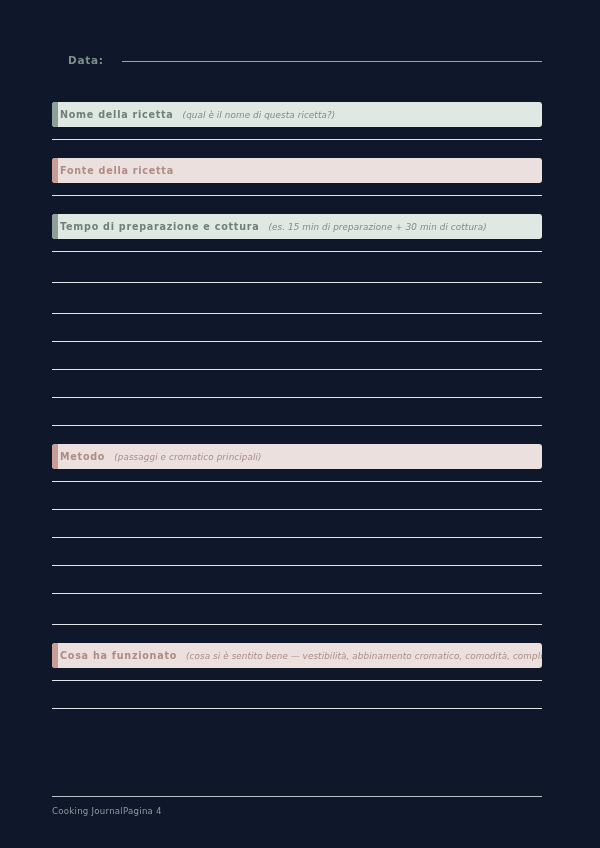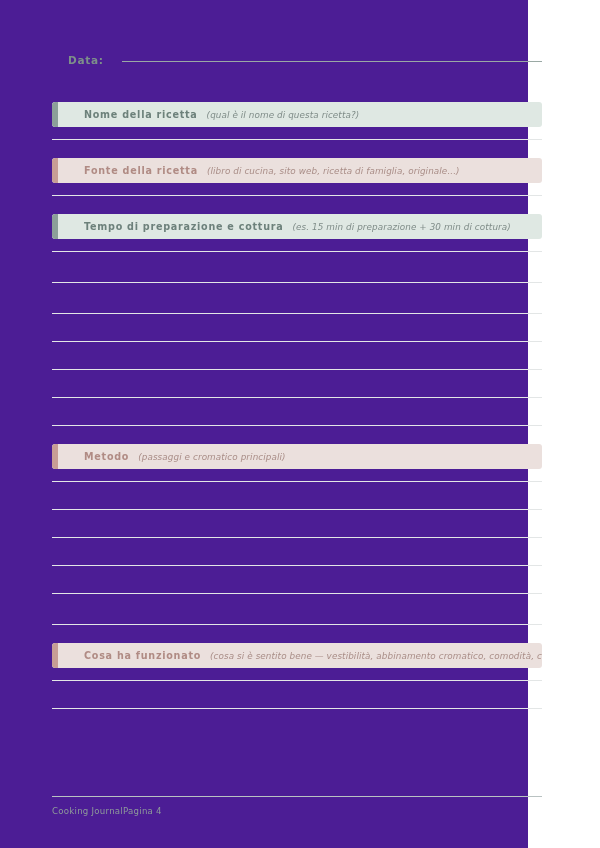--- a/index.html
+++ b/index.html
@@ -11,25 +11,25 @@
   body {
     width: 600px;
     height: 848px;
     font-family: "DejaVu Sans", "Liberation Sans", sans-serif;
     -webkit-font-smoothing: antialiased;
     overflow: hidden;
   }
 
   .page {
     position: relative;
-    width: 528px;
+    width: 600px;
     height: 848px;
     box-sizing: border-box;
     padding: 0;
-    background: #4c1d95;
+    background: #0f172a;
   }
 
   .content {
     position: absolute;
     left: 52px;
     top: 0;
     width: 490px;
   }
 
   
@@ -61,21 +61,21 @@
   .section {
     margin-top: 18px;
   }
 
   .band {
     position: relative;
     height: 25px;
     border-radius: 3px;
     display: flex;
     align-items: center;
-    padding-left: 32px;
+    padding-left: 8px;
     box-sizing: border-box;
     overflow: hidden;
     white-space: nowrap;
   }
   .band::before {
     content: "";
     position: absolute;
     left: 0;
     top: 0;
     bottom: 0;
@@ -156,21 +156,20 @@
             <span class="band-title">Nome della ricetta</span>
             <span class="band-hint">(qual è il nome di questa ricetta?)</span>
           </div>
           <div class="lines">
             <div class="rule first"></div>
           </div>
         </div>
         <div class="section">
           <div class="band pink">
             <span class="band-title">Fonte della ricetta</span>
-            <span class="band-hint">(libro di cucina, sito web, ricetta di famiglia, originale...)</span>
           </div>
           <div class="lines">
             <div class="rule first"></div>
           </div>
         </div>
         <div class="section">
           <div class="band green">
             <span class="band-title">Tempo di preparazione e cottura</span>
             <span class="band-hint">(es. 15 min di preparazione + 30 min di cottura)</span>
           </div>

